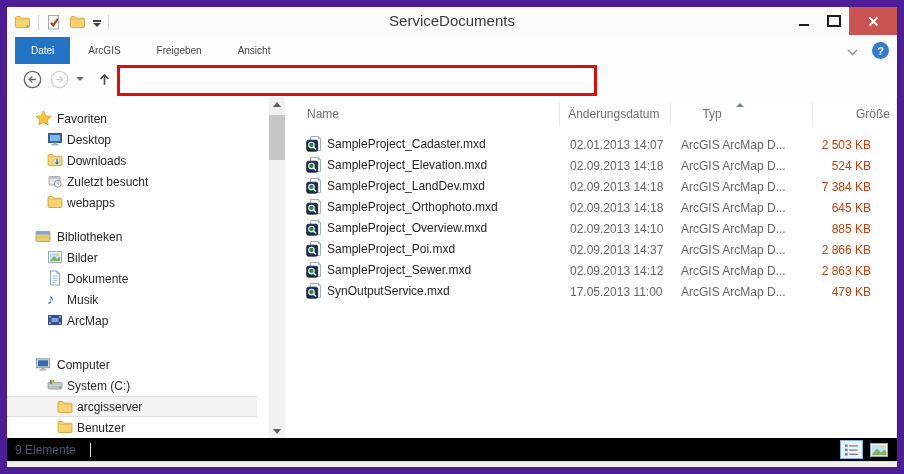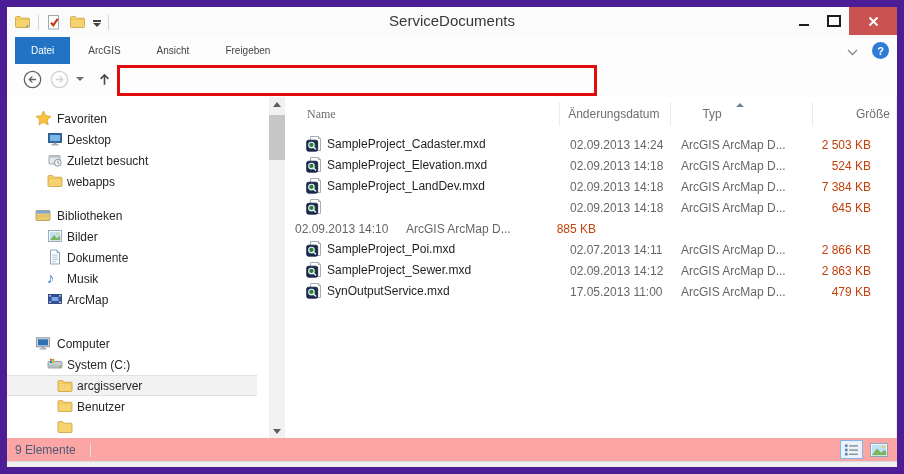--- a/index.html
+++ b/index.html
@@ -50,34 +50,34 @@
   .note-glyph{font-size:15px;color:#2b7bd4;line-height:16px;}
   .sidebar-scroll{position:absolute;left:262px;top:0;width:16px;height:100%;background:#f1f1f1;}
   .sb-arrow{position:absolute;left:0;width:16px;height:14px;display:flex;align-items:center;justify-content:center;}
   .sb-thumb{position:absolute;left:0;top:18px;width:16px;height:45px;background:#c6c6c6;}
   .chev-up{width:0;height:0;border-left:4px solid transparent;border-right:4px solid transparent;border-bottom:5px solid #5f5f5f;}
   .chev-dn{width:0;height:0;border-left:4px solid transparent;border-right:4px solid transparent;border-top:5px solid #5f5f5f;}
   
   .filelist{position:absolute;left:280px;top:0;right:0;height:100%;}
   .cols{display:flex;height:24px;margin-top:5px;position:relative;font-size:12px;color:#6e6e6e;}
   .col{box-sizing:border-box;border-right:1px solid #eaeaea;display:flex;align-items:center;}
-  .col-name{width:275px;padding-left:20px;font-family:Liberation Serif, serif;}
+  .col-name{width:275px;padding-left:20px;}
   .col-date{width:112px;padding-left:8px;}
   .col-type{width:118px;padding-left:7px;margin-left:24px;}
   .col-size{width:85px;justify-content:flex-end;padding-right:6px;}
   .sort-caret{position:absolute;left:449px;top:1px;width:0;height:0;border-left:4px solid transparent;border-right:4px solid transparent;border-bottom:4px solid #73828f;}
   .frows{margin-top:5px;}
   .frow{height:21px;display:flex;align-items:flex-end;font-size:12px;}
   .fname{width:275px;padding-left:19px;box-sizing:border-box;color:#1f1f1f;display:flex;align-items:center;gap:5px;white-space:nowrap;overflow:hidden;}
   .fdate{width:112px;padding-left:8px;box-sizing:border-box;color:#666;}
   .ftype{width:118px;padding-left:7px;box-sizing:border-box;color:#666;}
   .fsize{width:85px;text-align:right;padding-right:6px;box-sizing:border-box;color:#c2410c;}
   .list-edge{position:absolute;left:889px;top:0;bottom:0;width:1px;background:#ececec;}
   
-  .statusbar{position:absolute;left:0;right:0;bottom:6px;height:23px;background:#fca5a5;display:flex;align-items:center;z-index:10;}
+  .statusbar{position:absolute;left:0;right:0;bottom:6px;height:23px;background:#000000;display:flex;align-items:center;z-index:10;}
   .status-count{font-size:12px;color:#4a5b76;margin-left:8px;}
   .status-sep{width:1px;height:14px;background:#e2e2e2;margin-left:14px;}
   .view-btns{position:absolute;right:7px;top:2px;display:flex;gap:4px;}
   .vbtn{width:23px;height:19px;border:1px solid transparent;display:flex;align-items:center;justify-content:center;box-sizing:border-box;}
   .vbtn.active{border-color:#84b7e8;background:#eaf3fc;}
   .bottomstrip{position:absolute;left:0;right:0;bottom:0;height:6px;background:#f0f0f0;border-top:1px solid #d8d8d8;box-sizing:border-box;}
 </style>
 </head>
 <body>
 
@@ -123,22 +123,22 @@
         <svg width="11" height="11" viewBox="0 0 11 11">
             <path d="M1.5 1.5l8 8M9.5 1.5l-8 8" stroke="#fff" stroke-width="1.9"></path>
           </svg>
       </span>
     </div>
   </div>
 
   <div class="tabsrow">
     <span class="tab active">Datei</span>
     <span class="tab">ArcGIS</span>
+    <span class="tab">Freigeben</span>
     <span class="tab">Ansicht</span>
-    <span class="tab">Freigeben</span>
     <span class="ribbon-right">
       <span>
         <svg width="11" height="7" viewBox="0 0 11 7">
             <path d="M1 1l4.5 4.5L10 1" stroke="#8a8a8a" stroke-width="1.3" fill="none"></path>
           </svg>
       </span>
       <span class="help-btn">?</span>
     </span>
   </div>
 
@@ -244,20 +244,29 @@
               <rect x="3" y="4" width="10" height="6" fill="#7DB9E8"></rect>
               <rect x="6.5" y="11.5" width="3" height="1.6" fill="#9aa2ab"></rect>
               <rect x="4.5" y="13.1" width="7" height="1.3" fill="#9aa2ab"></rect>
             </svg>
           </span>
         <span class="tlabel">Desktop</span>
       </div>
       <div class="trow lvl2">
         <span class="ticon">
             <svg width="16" height="16" viewBox="0 0 16 16">
+              <path d="M1 3.5C1 3 1.4 2.6 1.9 2.6H5.6L7 4.2H14.1C14.6 4.2 15 4.6 15 5.1V12.6C15 13.1 14.6 13.5 14.1 13.5H1.9C1.4 13.5 1 13.1 1 12.6Z" fill="#F7D370" stroke="#C99E3C" stroke-width="0.8"></path>
+              <polygon points="9,6.5 11,6.5 11,10 12.8,10 10,13.3 7.2,10 9,10" fill="#2B7CD3" stroke="#fff" stroke-width="0.5"></polygon>
+            </svg>
+          </span>
+        <span class="tlabel">Downloads</span>
+      </div>
+      <div class="trow lvl2">
+        <span class="ticon">
+            <svg width="16" height="16" viewBox="0 0 16 16">
               <rect x="2" y="3.5" width="11" height="8.5" rx="0.8" fill="#E4E8EC" stroke="#8A939C" stroke-width="0.8"></rect>
               <rect x="2" y="3.5" width="11" height="2.2" fill="#B9C2CB"></rect>
               <circle cx="10.8" cy="10.8" r="3.4" fill="#F4F6F8" stroke="#6E7881" stroke-width="0.8"></circle>
               <path d="M10.8 8.9v1.9l1.4.9" stroke="#6E7881" stroke-width="0.9" fill="none"></path>
             </svg>
           </span>
         <span class="tlabel">Zuletzt besucht</span>
       </div>
       <div class="trow lvl2">
         <span class="ticon">
@@ -404,21 +413,21 @@
               <svg width="16" height="16" viewBox="0 0 16 16">
                 <path d="M4.5 0.5h8l2 2v12h-10z" fill="#fff" stroke="#9AA5B1" stroke-width="0.9"></path>
                 <path d="M12.5 0.5v2h2" fill="#DFE6EC" stroke="#9AA5B1" stroke-width="0.9"></path>
                 <rect x="0.7" y="4.2" width="11" height="11" rx="1.8" fill="#1E2A54" stroke="#101A38" stroke-width="0.8"></rect>
                 <circle cx="5.8" cy="9.3" r="3.6" fill="#2F7A3D"></circle>
                 <circle cx="5.4" cy="8.9" r="2.7" fill="none" stroke="#E8F0F8" stroke-width="1.1"></circle>
                 <line x1="7.4" y1="10.9" x2="9.6" y2="13.1" stroke="#E8F0F8" stroke-width="1.4" stroke-linecap="round"></line>
               </svg>
               <span>SampleProject_Cadaster.mxd</span>
             </span>
-          <span class="fdate">02.09.2013 14:24</span>
+          <span class="fdate">02.01.2013 14:07</span>
           <span class="ftype">ArcGIS ArcMap D...</span>
           <span class="fsize">2 503 KB</span>
         </div>
 
         <div class="frow">
           <span class="fname">
               <svg width="16" height="16" viewBox="0 0 16 16">
                 <path d="M4.5 0.5h8l2 2v12h-10z" fill="#fff" stroke="#9AA5B1" stroke-width="0.9"></path>
                 <path d="M12.5 0.5v2h2" fill="#DFE6EC" stroke="#9AA5B1" stroke-width="0.9"></path>
                 <rect x="0.7" y="4.2" width="11" height="11" rx="1.8" fill="#1E2A54" stroke="#101A38" stroke-width="0.8"></rect>
@@ -453,45 +462,57 @@
         <div class="frow">
           <span class="fname">
               <svg width="16" height="16" viewBox="0 0 16 16">
                 <path d="M4.5 0.5h8l2 2v12h-10z" fill="#fff" stroke="#9AA5B1" stroke-width="0.9"></path>
                 <path d="M12.5 0.5v2h2" fill="#DFE6EC" stroke="#9AA5B1" stroke-width="0.9"></path>
                 <rect x="0.7" y="4.2" width="11" height="11" rx="1.8" fill="#1E2A54" stroke="#101A38" stroke-width="0.8"></rect>
                 <circle cx="5.8" cy="9.3" r="3.6" fill="#2F7A3D"></circle>
                 <circle cx="5.4" cy="8.9" r="2.7" fill="none" stroke="#E8F0F8" stroke-width="1.1"></circle>
                 <line x1="7.4" y1="10.9" x2="9.6" y2="13.1" stroke="#E8F0F8" stroke-width="1.4" stroke-linecap="round"></line>
               </svg>
+              <span>SampleProject_Orthophoto.mxd</span>
             </span>
           <span class="fdate">02.09.2013 14:18</span>
           <span class="ftype">ArcGIS ArcMap D...</span>
           <span class="fsize">645 KB</span>
         </div>
 
         <div class="frow">
+          <span class="fname">
+              <svg width="16" height="16" viewBox="0 0 16 16">
+                <path d="M4.5 0.5h8l2 2v12h-10z" fill="#fff" stroke="#9AA5B1" stroke-width="0.9"></path>
+                <path d="M12.5 0.5v2h2" fill="#DFE6EC" stroke="#9AA5B1" stroke-width="0.9"></path>
+                <rect x="0.7" y="4.2" width="11" height="11" rx="1.8" fill="#1E2A54" stroke="#101A38" stroke-width="0.8"></rect>
+                <circle cx="5.8" cy="9.3" r="3.6" fill="#2F7A3D"></circle>
+                <circle cx="5.4" cy="8.9" r="2.7" fill="none" stroke="#E8F0F8" stroke-width="1.1"></circle>
+                <line x1="7.4" y1="10.9" x2="9.6" y2="13.1" stroke="#E8F0F8" stroke-width="1.4" stroke-linecap="round"></line>
+              </svg>
+              <span>SampleProject_Overview.mxd</span>
+            </span>
           <span class="fdate">02.09.2013 14:10</span>
           <span class="ftype">ArcGIS ArcMap D...</span>
           <span class="fsize">885 KB</span>
         </div>
 
         <div class="frow">
           <span class="fname">
               <svg width="16" height="16" viewBox="0 0 16 16">
                 <path d="M4.5 0.5h8l2 2v12h-10z" fill="#fff" stroke="#9AA5B1" stroke-width="0.9"></path>
                 <path d="M12.5 0.5v2h2" fill="#DFE6EC" stroke="#9AA5B1" stroke-width="0.9"></path>
                 <rect x="0.7" y="4.2" width="11" height="11" rx="1.8" fill="#1E2A54" stroke="#101A38" stroke-width="0.8"></rect>
                 <circle cx="5.8" cy="9.3" r="3.6" fill="#2F7A3D"></circle>
                 <circle cx="5.4" cy="8.9" r="2.7" fill="none" stroke="#E8F0F8" stroke-width="1.1"></circle>
                 <line x1="7.4" y1="10.9" x2="9.6" y2="13.1" stroke="#E8F0F8" stroke-width="1.4" stroke-linecap="round"></line>
               </svg>
               <span>SampleProject_Poi.mxd</span>
             </span>
-          <span class="fdate">02.07.2013 14:11</span>
+          <span class="fdate">02.09.2013 14:37</span>
           <span class="ftype">ArcGIS ArcMap D...</span>
           <span class="fsize">2 866 KB</span>
         </div>
 
         <div class="frow">
           <span class="fname">
               <svg width="16" height="16" viewBox="0 0 16 16">
                 <path d="M4.5 0.5h8l2 2v12h-10z" fill="#fff" stroke="#9AA5B1" stroke-width="0.9"></path>
                 <path d="M12.5 0.5v2h2" fill="#DFE6EC" stroke="#9AA5B1" stroke-width="0.9"></path>
                 <rect x="0.7" y="4.2" width="11" height="11" rx="1.8" fill="#1E2A54" stroke="#101A38" stroke-width="0.8"></rect>

